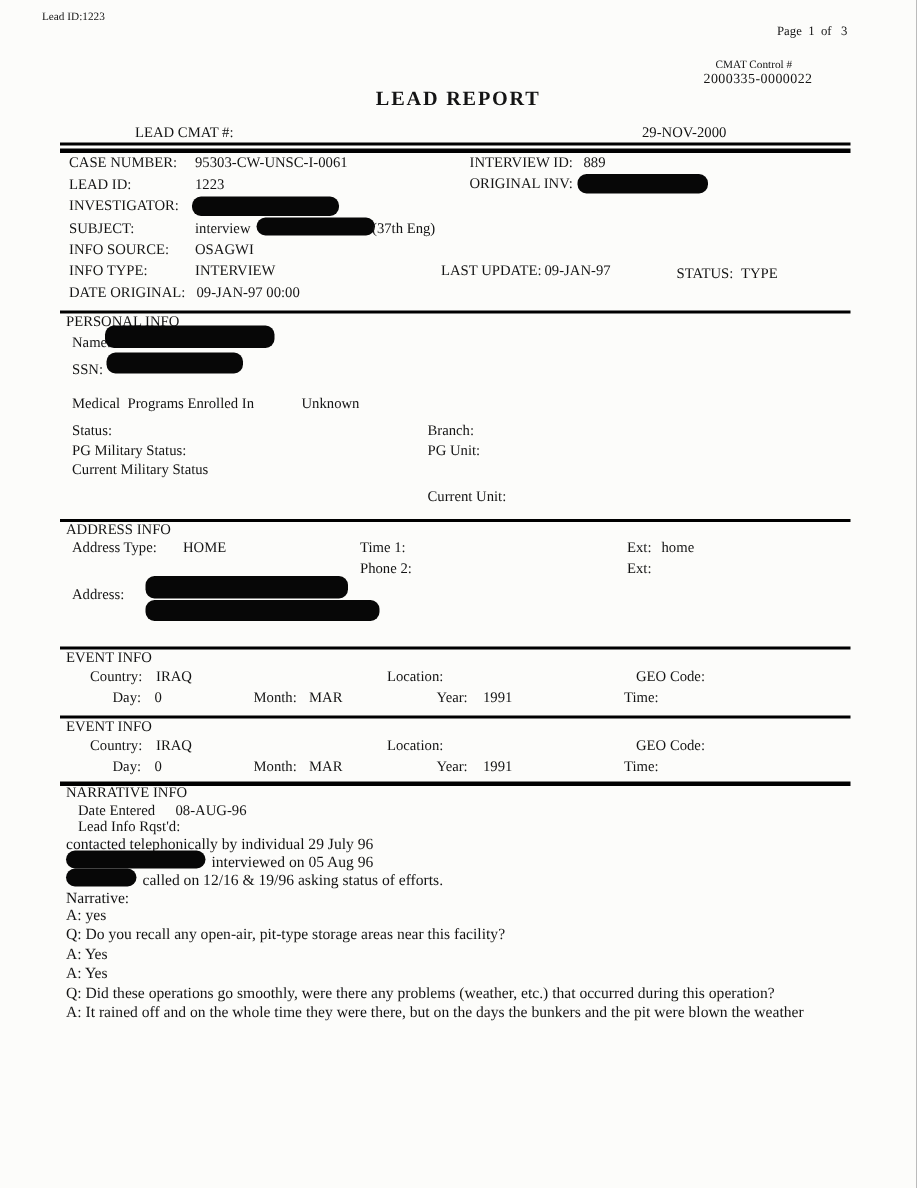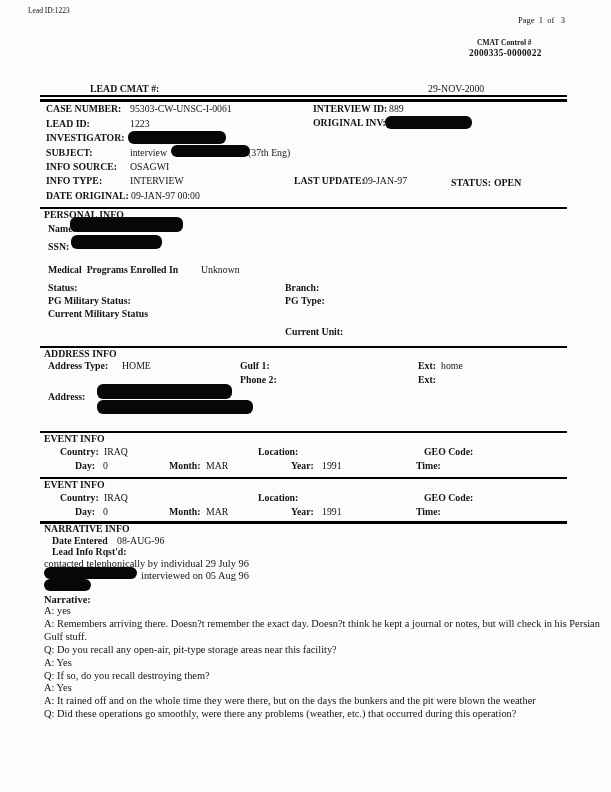--- a/index.html
+++ b/index.html
@@ -1,39 +1,40 @@
 <!DOCTYPE html>
 <html><head>
 <meta charset="utf-8">
 <style>
   html,body{margin:0;padding:0;background:#8a8a8a;}
   .page{position:relative;width:611px;height:792px;background:#fcfcfa;
         font-family:"Liberation Serif","DejaVu Serif",serif;color:#141414;overflow:hidden;}
   .a{position:absolute;white-space:pre;line-height:1.1;}
-  .b{font-weight:bold;}
+  .b{font-weight:normal;}
   .fs7{font-size:7.5px;}
   .fs8{font-size:8.5px;}
   .fs10{font-size:9.8px;}
   .fs11{font-size:10.4px;}
   .hr{position:absolute;left:40px;width:527px;background:#000;}
   .redact{position:absolute;background:#070707;border-radius:6px;}
   .title{position:absolute;left:0;width:611px;text-align:center;font-weight:bold;
          font-size:13.5px;letter-spacing:1.2px;}
   .narr{position:absolute;left:44px;top:605px;width:557px;font-size:10.4px;line-height:12.9px;}
   .narr p{margin:0;}
 </style>
 </head>
 <body>
 
 <div class="page">
 
   <span class="a fs7" style="left:28px;top:7px">Lead ID:1223</span>
   <span class="a fs8" style="left:518px;top:16px">Page  1  of   3</span>
   <span class="a fs7 b" style="left:477px;top:39px">CMAT Control #</span>
   <span class="a b" style="left:469px;top:48px;font-size:9.3px;letter-spacing:.3px">2000335-0000022</span>
+  <div class="title" style="top:58px">LEAD REPORT</div>
   <span class="a fs10 b" style="left:90px;top:84px">LEAD CMAT #:</span>
   <span class="a fs10" style="left:428px;top:84px">29-NOV-2000</span>
 
   <div class="hr" style="top:95px;height:1.5px"></div>
   <div class="hr" style="top:98.5px;height:3.5px"></div>
 
   <span class="a fs10 b" style="left:46px;top:104px">CASE NUMBER:</span>
   <span class="a fs10" style="left:130px;top:104px">95303-CW-UNSC-I-0061</span>
   <span class="a fs10 b" style="left:313px;top:104px">INTERVIEW ID:</span>
   <span class="a fs10" style="left:389px;top:104px">889</span>
@@ -52,49 +53,49 @@
   <span class="a fs10" style="left:248px;top:147.5px">(37th Eng)</span>
 
   <span class="a fs10 b" style="left:46px;top:162px">INFO SOURCE:</span>
   <span class="a fs10" style="left:130px;top:162px">OSAGWI</span>
 
   <span class="a fs10 b" style="left:46px;top:176px">INFO TYPE:</span>
   <span class="a fs10" style="left:130px;top:176px">INTERVIEW</span>
   <span class="a fs10 b" style="left:294px;top:176px">LAST UPDATE:</span>
   <span class="a fs10" style="left:363px;top:176px">09-JAN-97</span>
   <span class="a fs10 b" style="left:451px;top:177.5px">STATUS:</span>
-  <span class="a fs10 b" style="left:494px;top:177.5px">OPEN</span>
+  <span class="a fs10 b" style="left:494px;top:177.5px">TYPE</span>
 
   <span class="a fs10 b" style="left:46px;top:190.5px">DATE ORIGINAL:</span>
   <span class="a fs10" style="left:131px;top:190.5px">09-JAN-97 00:00</span>
 
   <div class="hr" style="top:206.5px;height:2.5px"></div>
 
   <span class="a fs10 b" style="left:44px;top:209.5px">PERSONAL INFO</span>
   <span class="a fs10 b" style="left:48px;top:224px">Name:</span>
   <div class="redact" style="left:70px;top:217px;width:113px;height:15px"></div>
   <span class="a fs10 b" style="left:48px;top:242px">SSN:</span>
   <div class="redact" style="left:71px;top:235px;width:91px;height:14px"></div>
 
   <span class="a fs10 b" style="left:48px;top:264.5px">Medical  Programs Enrolled In</span>
   <span class="a fs10" style="left:201px;top:264.5px">Unknown</span>
 
   <span class="a fs10 b" style="left:48px;top:282.5px">Status:</span>
   <span class="a fs10 b" style="left:285px;top:282.5px">Branch:</span>
   <span class="a fs10 b" style="left:48px;top:295.5px">PG Military Status:</span>
-  <span class="a fs10 b" style="left:285px;top:295.5px">PG Type:</span>
+  <span class="a fs10 b" style="left:285px;top:295.5px">PG Unit:</span>
   <span class="a fs10 b" style="left:48px;top:308.5px">Current Military Status</span>
   <span class="a fs10 b" style="left:285px;top:326.5px">Current Unit:</span>
 
   <div class="hr" style="top:345.5px;height:2.5px"></div>
 
   <span class="a fs10 b" style="left:44px;top:349px">ADDRESS INFO</span>
   <span class="a fs10 b" style="left:48px;top:361px">Address Type:</span>
   <span class="a fs10" style="left:122px;top:361px">HOME</span>
-  <span class="a fs10 b" style="left:240px;top:361px">Gulf 1:</span>
+  <span class="a fs10 b" style="left:240px;top:361px">Time 1:</span>
   <span class="a fs10 b" style="left:418px;top:361px">Ext:</span>
   <span class="a fs10" style="left:441px;top:361px">home</span>
   <span class="a fs10 b" style="left:240px;top:374.5px">Phone 2:</span>
   <span class="a fs10 b" style="left:418px;top:374.5px">Ext:</span>
   <span class="a fs10 b" style="left:48px;top:391.5px">Address:</span>
   <div class="redact" style="left:97px;top:383.5px;width:135px;height:15px"></div>
   <div class="redact" style="left:97px;top:400px;width:156px;height:13.5px"></div>
 
   <div class="hr" style="top:430.5px;height:2.5px"></div>
 
@@ -130,27 +131,26 @@
 
   <span class="a fs10 b" style="left:44px;top:523.5px">NARRATIVE INFO</span>
   <span class="a fs10 b" style="left:52px;top:535.5px">Date Entered</span>
   <span class="a fs10" style="left:117px;top:535.5px">08-AUG-96</span>
   <span class="a fs10 b" style="left:52px;top:546.5px">Lead Info Rqst'd:</span>
 
   <span class="a fs11" style="left:44px;top:557.5px">contacted telephonically by individual 29 July 96</span>
   <div class="redact" style="left:44px;top:566.5px;width:93px;height:12.5px"></div>
   <span class="a fs11" style="left:141px;top:569.5px">interviewed on 05 Aug 96</span>
   <div class="redact" style="left:44px;top:579px;width:47px;height:12px"></div>
+  <span class="a fs11" style="left:95px;top:581.5px">called on 12/16 &amp; 19/96 asking status of efforts.</span>
 
   <span class="a fs11 b" style="left:44px;top:593.5px">Narrative:</span>
 
   <div class="narr">
     <p>A: yes</p>
-    <p>A: Remembers arriving there.  Doesn?t remember the exact day.  Doesn?t think he kept a journal or notes, but will check in his Persian Gulf stuff.</p>
     <p>Q: Do you recall any open-air, pit-type storage areas near this facility?</p>
     <p>A: Yes</p>
-    <p>Q: If so, do you recall destroying them?</p>
     <p>A: Yes</p>
+    <p>Q: Did these operations go smoothly, were there any problems (weather, etc.) that occurred during this operation?</p>
     <p>A: It rained off and on the whole time they were there, but on the days the bunkers and the pit were blown the weather</p>
-    <p>Q: Did these operations go smoothly, were there any problems (weather, etc.) that occurred during this operation?</p>
   </div>
 
 </div>
 
 </body></html>

